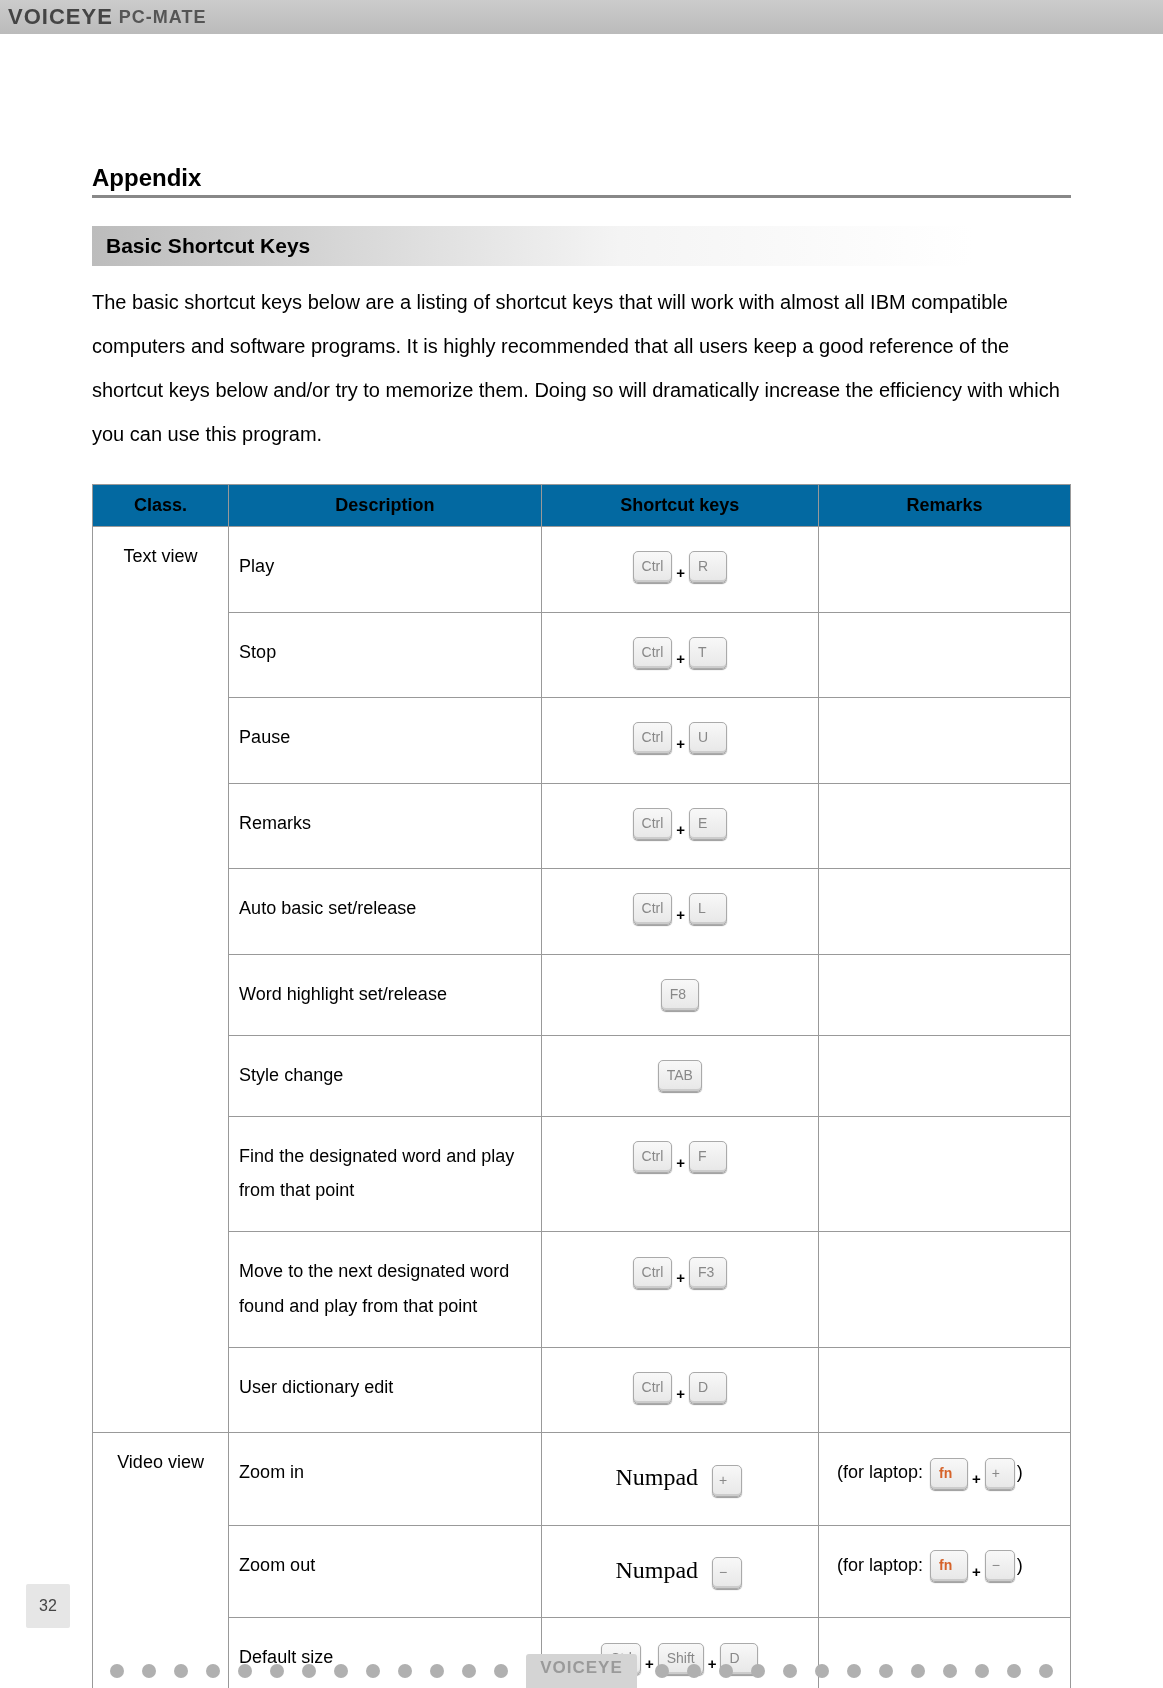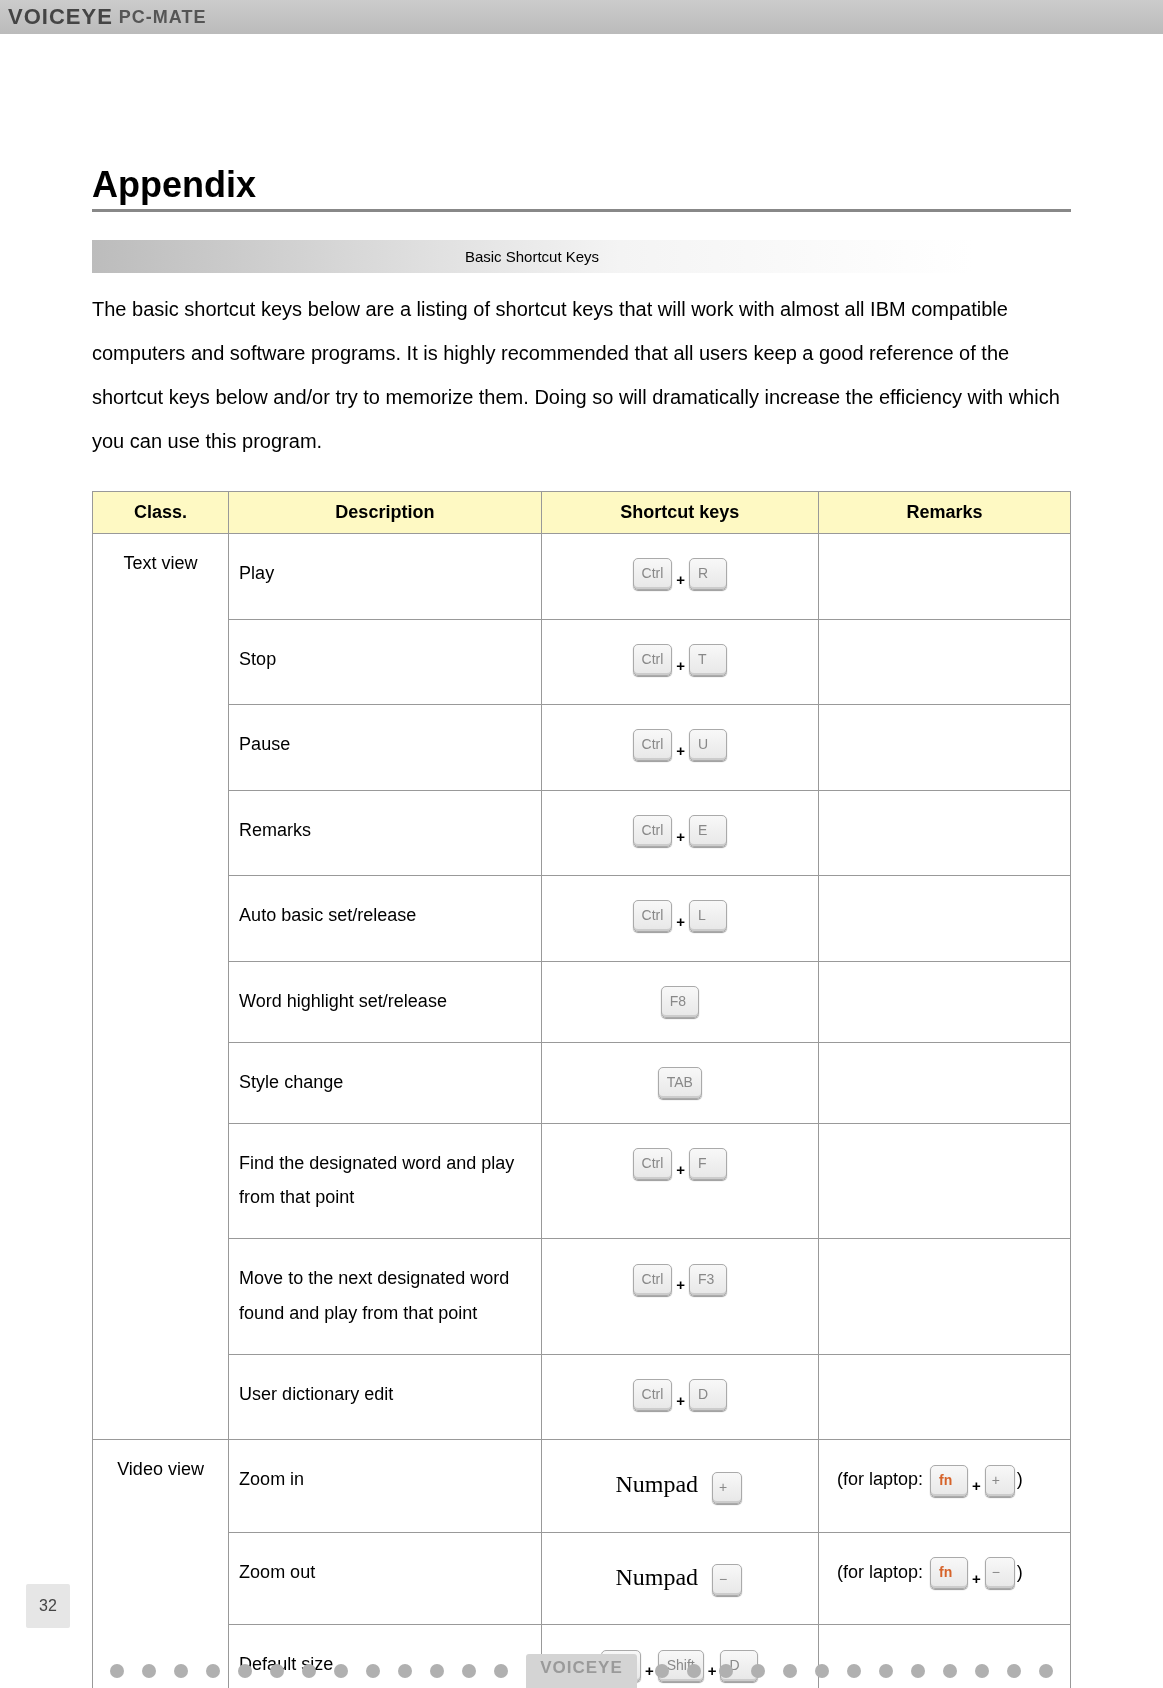--- a/index.html
+++ b/index.html
@@ -29,47 +29,46 @@
     font-size: 18px;
     font-weight: bold;
     color: #555;
     margin-left: 6px;
     letter-spacing: 1px;
   }
   .content {
     padding: 130px 92px 0 92px;
   }
   h1.appendix {
-    font-size: 36px;
+    font-size: 24px;
     font-weight: bold;
     border-bottom: 3px solid #888;
     padding-bottom: 3px;
     margin-bottom: 28px;
   }
   .section-header {
     background: linear-gradient(to right, #bcbcbc 0%, #f4f4f4 60%, #fff 100%);
-    font-weight: normal;
-    font-size: 15px;
+    font-weight: bold;
+    font-size: 21px;
     padding: 8px 14px;
     width: 880px;
     margin-bottom: 14px;
-    text-align: center;
   }
   .intro {
     font-size: 20px;
     line-height: 2.2;
     margin-bottom: 28px;
   }
   table.shortcuts {
     border-collapse: collapse;
     width: 100%;
     table-layout: fixed;
   }
   table.shortcuts th {
-    background: #fef9c3;
+    background: #0369a1;
     font-weight: bold;
     font-size: 18px;
     padding: 10px 6px;
     border: 1px solid #999;
     text-align: center;
   }
   table.shortcuts td {
     border: 1px solid #999;
     padding: 22px 10px 24px 10px;
     font-size: 18px;

